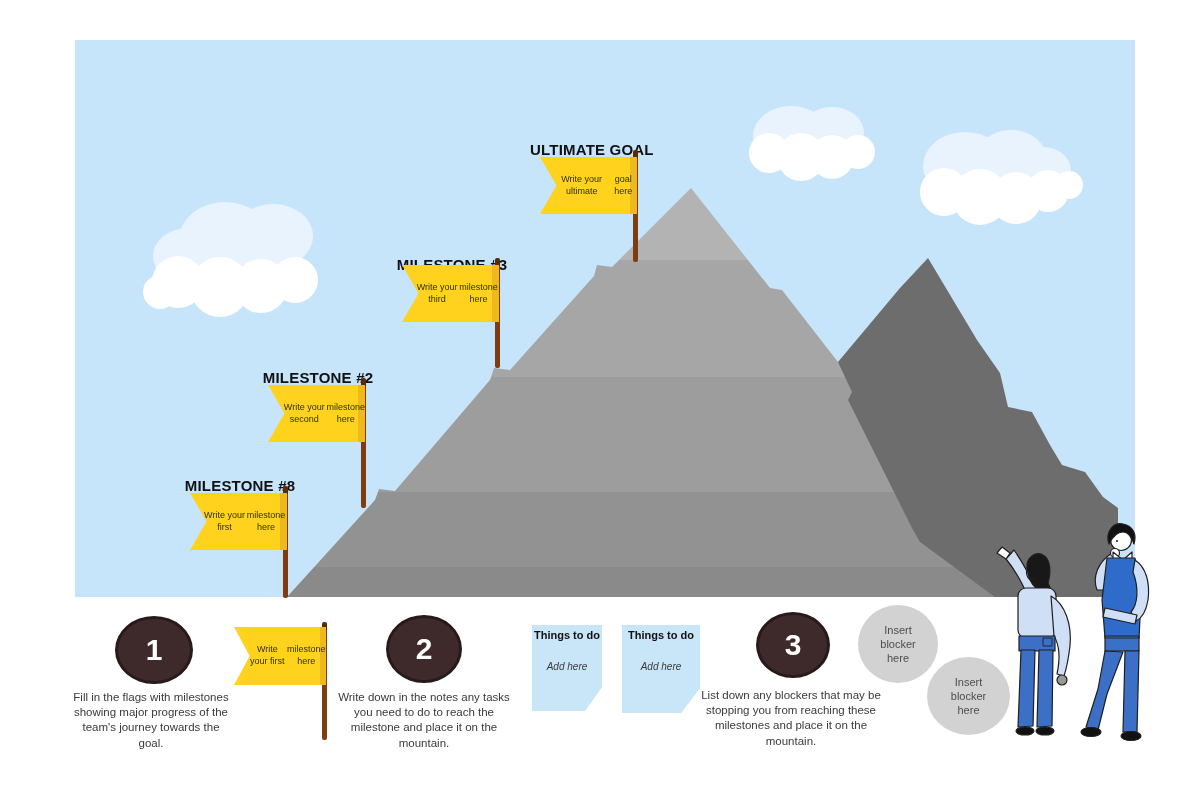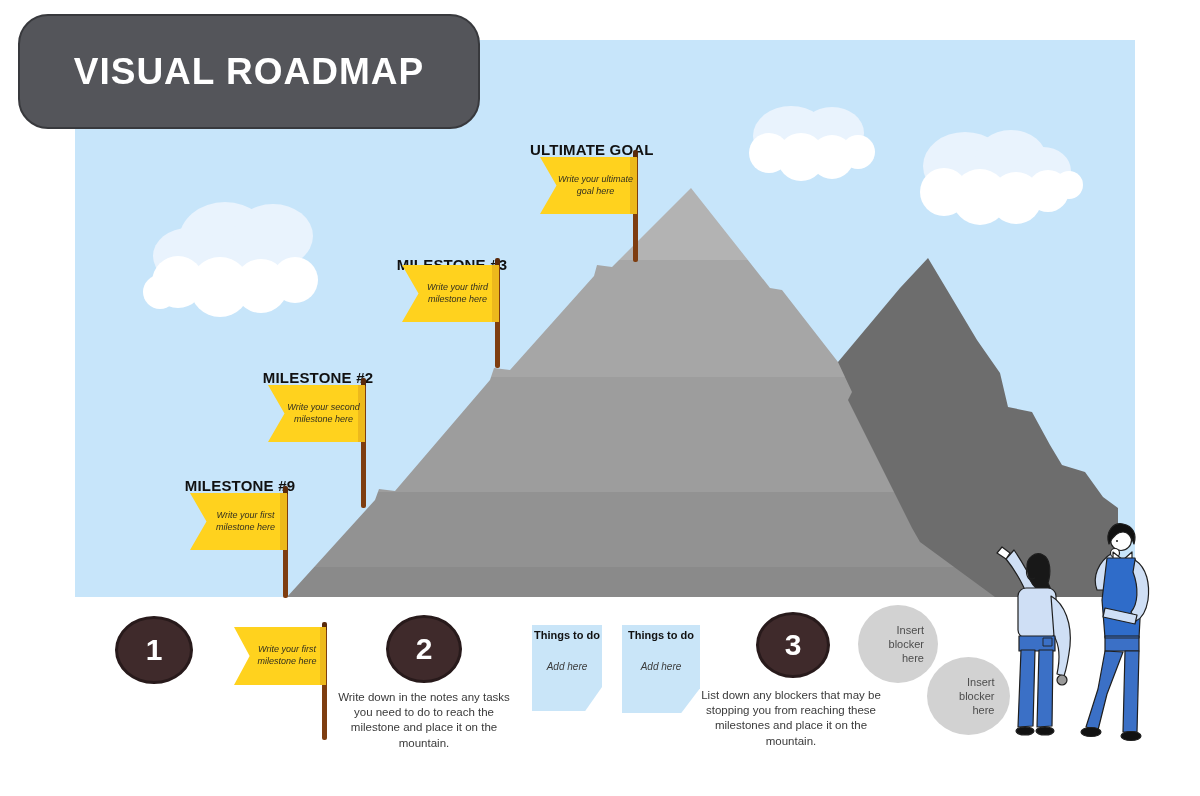--- a/index.html
+++ b/index.html
@@ -19,42 +19,42 @@
   #title-box .t { color:#ffffff; font-size:37px; font-weight:800; letter-spacing:1px; }
 
   
   .flag-group { position:absolute; z-index:5; }
   .flag-label { position:absolute; width:120px; text-align:center; font-size:15px;
                 font-weight:bold; color:#111; letter-spacing:.2px; white-space:nowrap; }
   .flag-pole  { position:absolute; width:5px; border-radius:2px;
                 background:linear-gradient(#5a2a0c 0 8px, #7e3d10 8px); }
   .flag-body  { position:absolute; background:linear-gradient(90deg,#ffd21e 0 93%, #edb91c 93%);
                 clip-path:polygon(0 0, 100% 0, 100% 100%, 0 100%, 17% 50%);
-                display:flex; flex-direction:column; align-items:center; justify-content:center;
-                padding-left:14px;font-style:italic; }
+                display:flex; flex-direction:row; align-items:center; justify-content:center;
+                padding-left:14px; }
   .flag-body span { display:block; font-size:9px; line-height:1.3; color:#33301f;
                     text-align:center; }
 
   
   .step-circle { position:absolute; background:#3f2a2b; border:3px solid #281a1b;
                  border-radius:50%; display:flex; align-items:center; justify-content:center; }
   .step-circle span { color:#fff; font-size:30px; font-weight:bold; }
   .step-text { position:absolute; font-size:11.5px; line-height:1.32; color:#3a3a3a;
                text-align:center; }
 
   
   .note { position:absolute; background:#c9e5f8;
           clip-path:polygon(0 0,100% 0,100% 72%,76% 100%,0 100%);
           text-align:center; padding-top:4px; }
   .note .h { display:block; font-size:11px; font-weight:bold; color:#111; }
   .note .b { display:block; font-size:10px; color:#3a3a3a; margin-top:20px;font-style:italic; }
 
   
   .blocker { position:absolute; background:#d2d2d2; border-radius:50%;
-             display:flex; align-items:center; justify-content:center; text-align:right; }
+             display:flex; align-items:center; justify-content:center; text-align:center; }
   .blocker span { font-size:11px; line-height:1.3; color:#4d4d4d; width:52px; }
 
   #people-svg { position:absolute; left:985px; top:500px; width:190px; height:245px; z-index:7; }
 </style>
 </head>
 <body>
 
 <div id="canvas">
 
   <div id="sky"></div>
@@ -100,23 +100,20 @@
       <ellipse cx="936" cy="120" rx="36" ry="30" fill="#e9f3fd"></ellipse>
       <ellipse cx="968" cy="131" rx="28" ry="24" fill="#e9f3fd"></ellipse>
       <circle cx="869" cy="152" r="24" fill="#ffffff"></circle>
       <circle cx="905" cy="157" r="28" fill="#ffffff"></circle>
       <circle cx="941" cy="158" r="26" fill="#ffffff"></circle>
       <circle cx="973" cy="151" r="21" fill="#ffffff"></circle>
       <circle cx="994" cy="145" r="14" fill="#ffffff"></circle>
     </g>
   </svg>
 
-  <div id="title-box">
-    <span class="t">VISUAL ROADMAP</span>
-  </div>
 
   <div class="flag-group">
     <div class="flag-label" style="left:530px; top:141px;">ULTIMATE GOAL</div>
     <div class="flag-pole" style="left:633px; top:150px; height:112px;"></div>
     <div class="flag-body" style="left:540px; top:157px; width:97px; height:57px;">
       <span>Write your ultimate</span>
       <span>goal here</span>
     </div>
   </div>
 
@@ -132,31 +129,32 @@
   <div class="flag-group">
     <div class="flag-label" style="left:258px; top:369px;">MILESTONE #2</div>
     <div class="flag-pole" style="left:361px; top:378px; height:130px;"></div>
     <div class="flag-body" style="left:268px; top:385px; width:97px; height:57px;">
       <span>Write your second</span>
       <span>milestone here</span>
     </div>
   </div>
 
   <div class="flag-group">
-    <div class="flag-label" style="left:180px; top:477px;">MILESTONE #9</div>
+    <div class="flag-label" style="left:180px; top:477px;">MILESTONE #8</div>
     <div class="flag-pole" style="left:283px; top:486px; height:112px;"></div>
     <div class="flag-body" style="left:190px; top:493px; width:97px; height:57px;">
       <span>Write your first</span>
       <span>milestone here</span>
     </div>
   </div>
 
   <div class="step-circle" style="left:115px; top:616px; width:78px; height:68px;">
     <span>1</span>
   </div>
+  <div class="step-text" style="left:72px; top:690px; width:158px;">Fill in the flags with milestones showing major progress of the team's journey towards the goal.</div>
 
   <div class="flag-group">
     <div class="flag-pole" style="left:322px; top:622px; height:118px;"></div>
     <div class="flag-body" style="left:234px; top:627px; width:92px; height:58px;">
       <span>Write your first</span>
       <span>milestone here</span>
     </div>
   </div>
 
   <div class="step-circle" style="left:386px; top:615px; width:76px; height:68px;">

